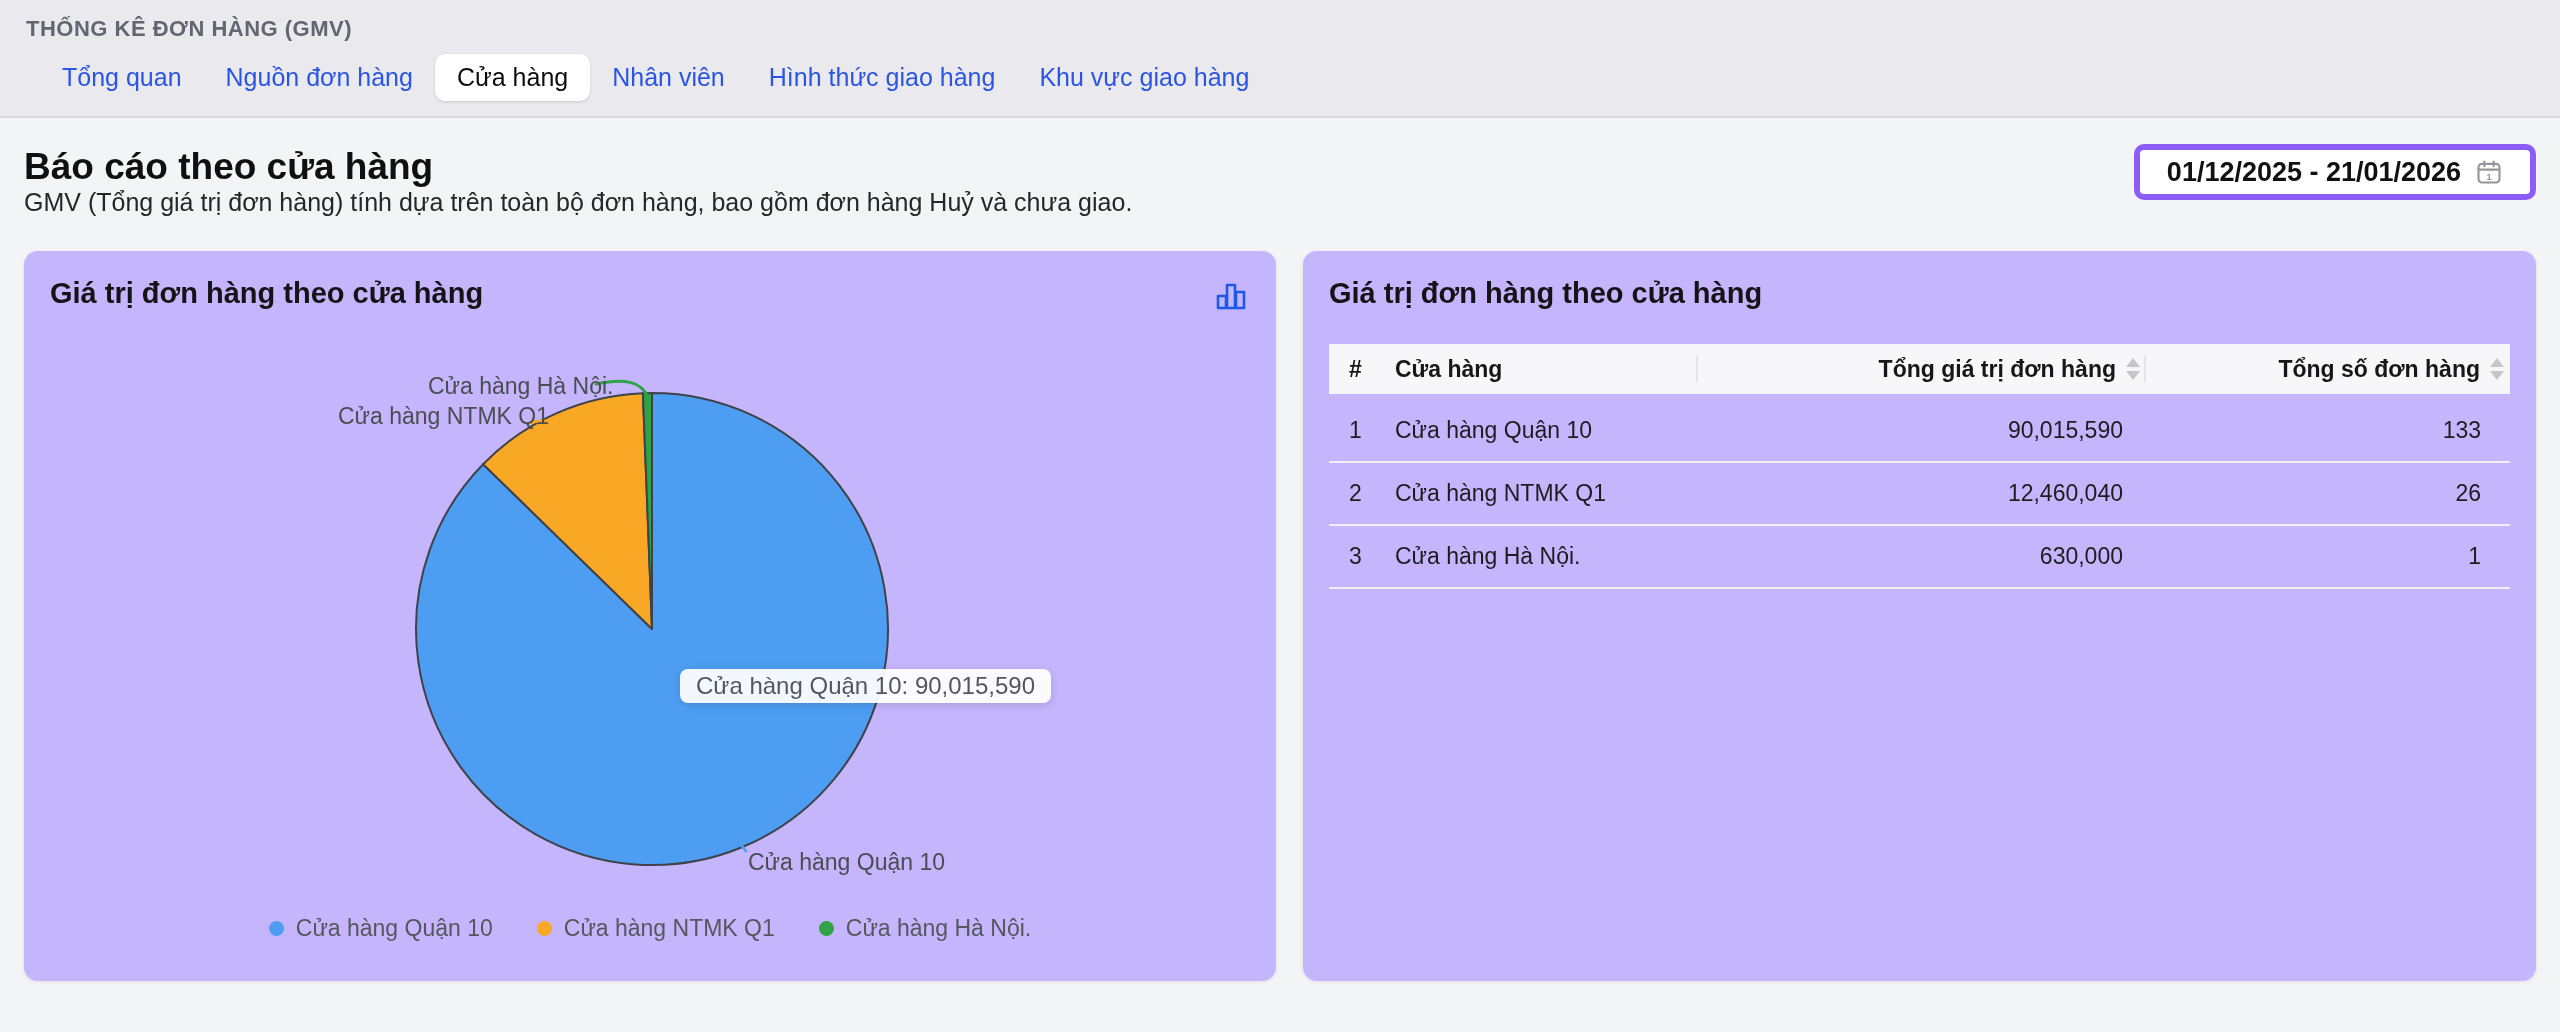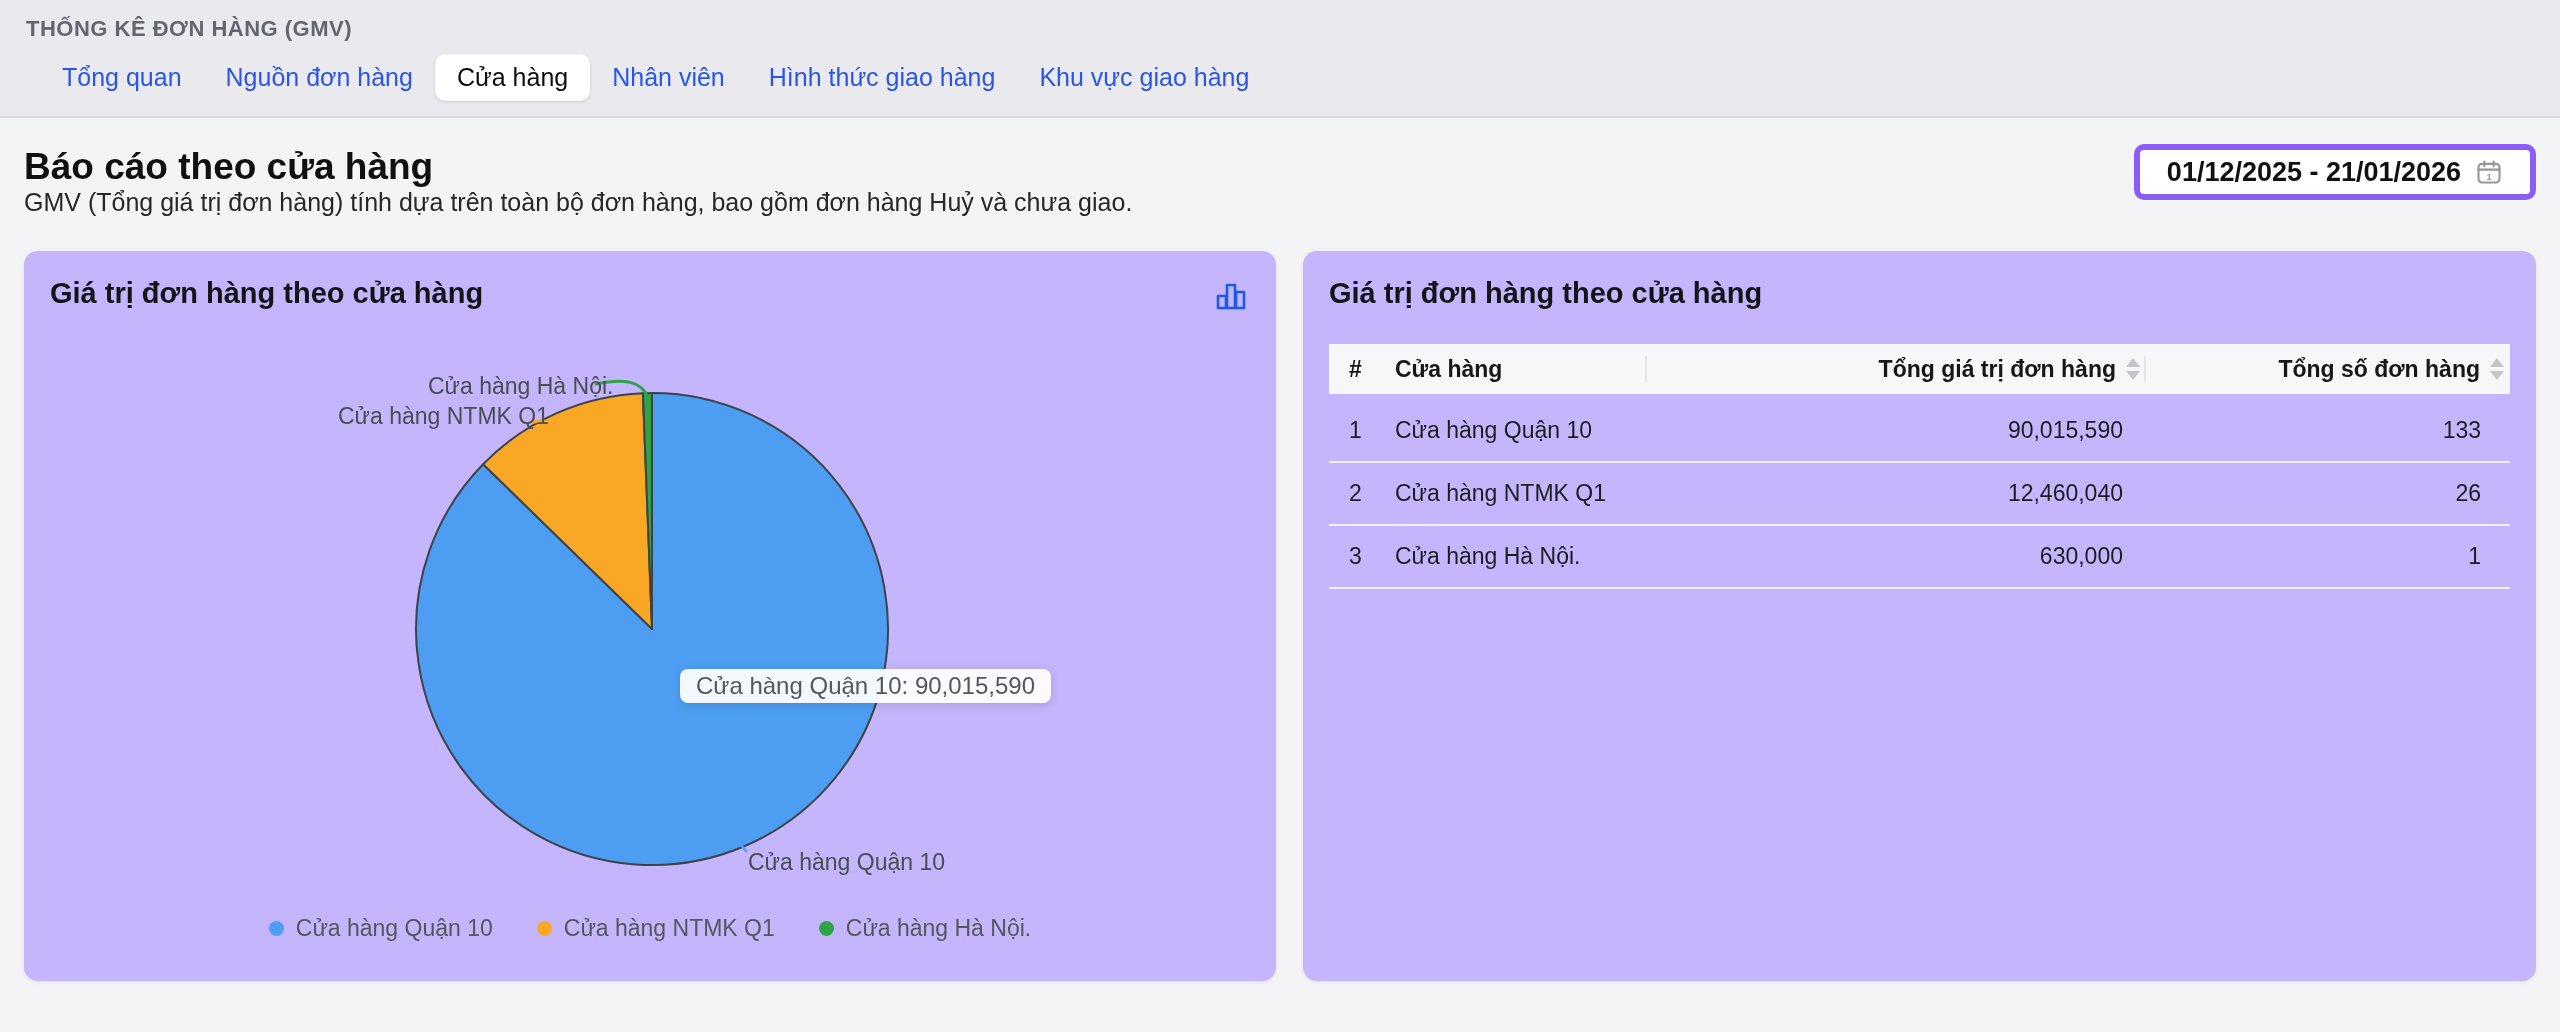--- a/index.html
+++ b/index.html
@@ -46,21 +46,21 @@
 
   
   .table { margin:34px 26px 0 26px; }
   .t-row { display:flex; align-items:center; }
   .t-head { height:50px; background:#f7f7f9; font-weight:600; color:#17171a; font-size:23px; }
   .t-body { height:63px; font-size:23px; color:#1d1d20; border-bottom:2px solid #f0f0f3; }
   .t-bodywrap { margin-top:6px; }
   .c { display:flex; align-items:center; }
   .col-idx { width:56px; padding-left:20px; flex:none; }
   .col-store { flex:1; padding-left:10px; position:relative; }
-  .col-gmv { width:499px; flex:none; justify-content:flex-end; position:relative; }
+  .col-gmv { width:448px; flex:none; justify-content:flex-end; position:relative; }
   .col-cnt { width:364px; flex:none; justify-content:flex-end; }
   .t-head .col-store::after, .t-head .col-gmv::after {
     content:""; position:absolute; right:0; top:50%; transform:translateY(-50%);
     width:2px; height:26px; background:#e4e4e9; }
   .t-head .col-gmv, .t-head .col-cnt { padding-right:0; }
   .sorter { display:flex; flex-direction:column; gap:4px; margin-left:10px; margin-right:6px; cursor:pointer; }
   .caret-up { width:0; height:0; border-left:7px solid transparent; border-right:7px solid transparent; border-bottom:9px solid #c5c5cb; }
   .caret-down { width:0; height:0; border-left:7px solid transparent; border-right:7px solid transparent; border-top:9px solid #c5c5cb; }
   .t-body .col-gmv { padding-right:23px; }
   .t-body .col-cnt { padding-right:29px; }

